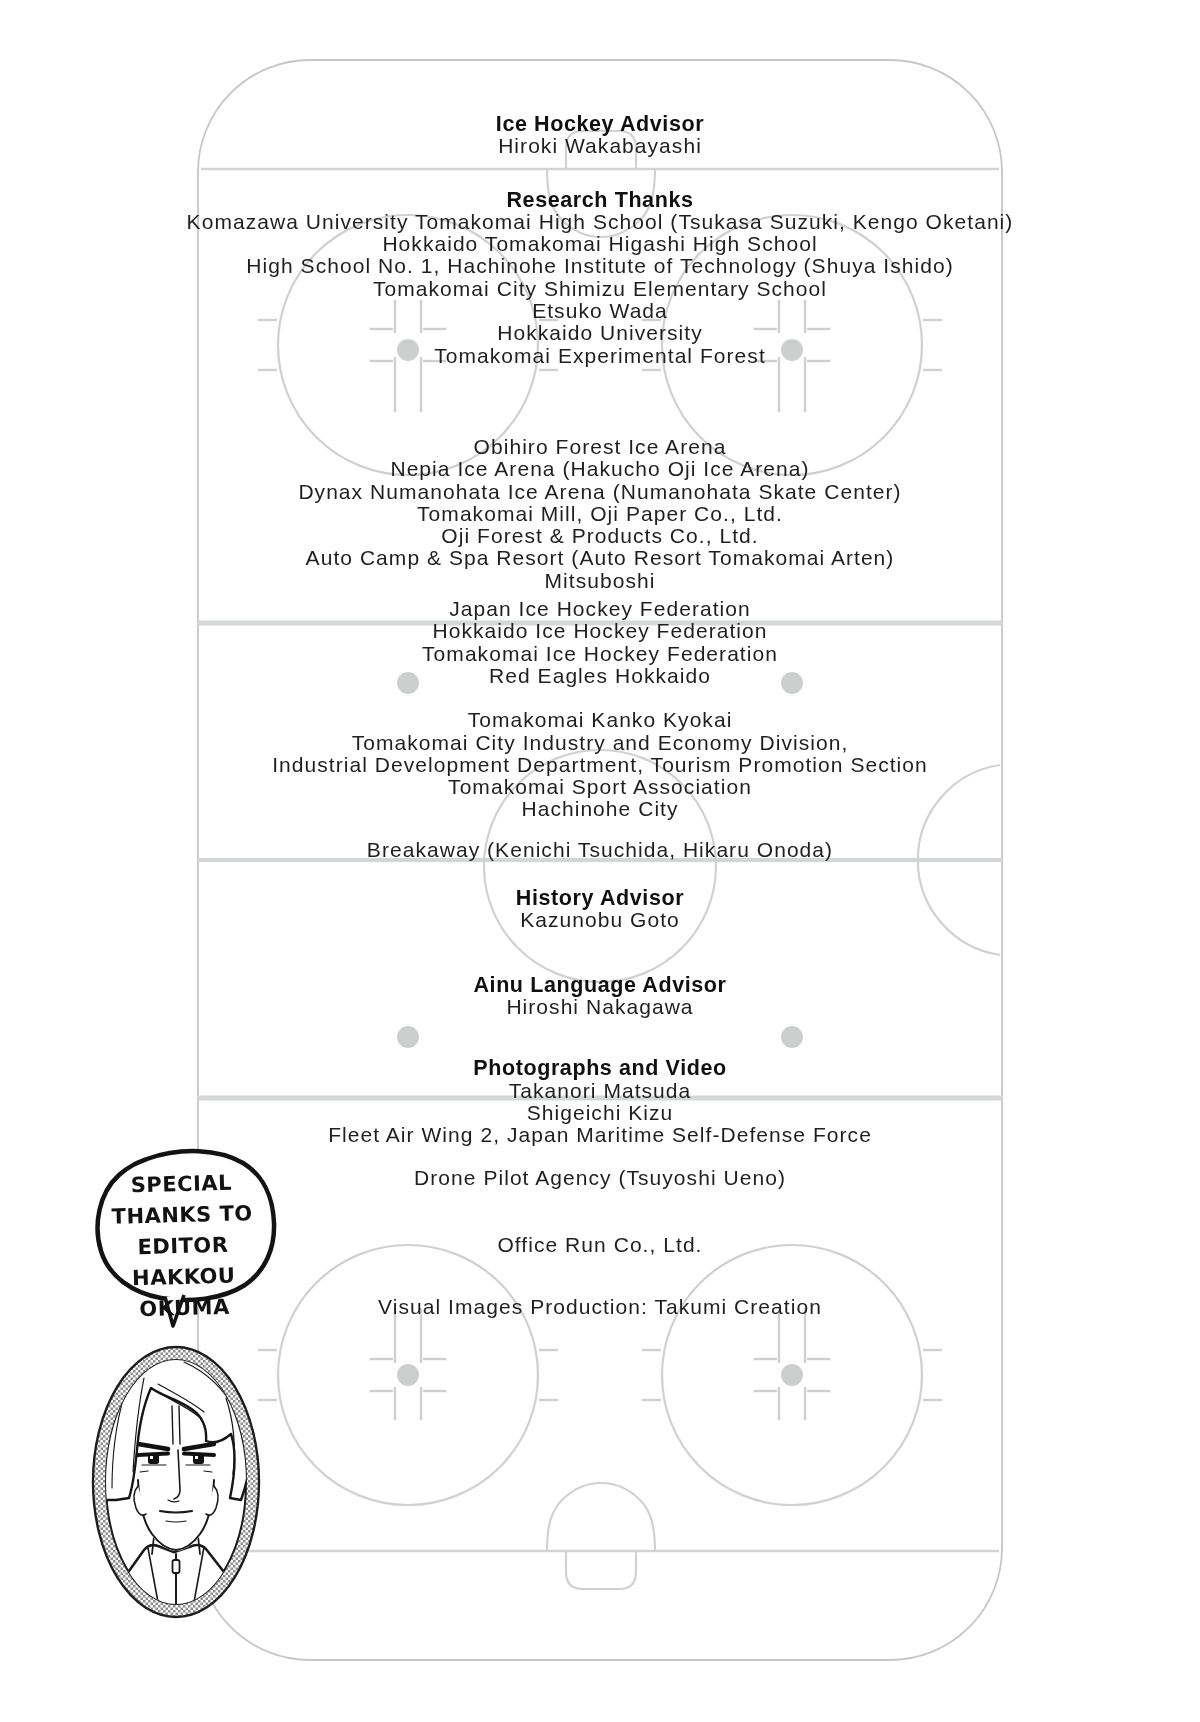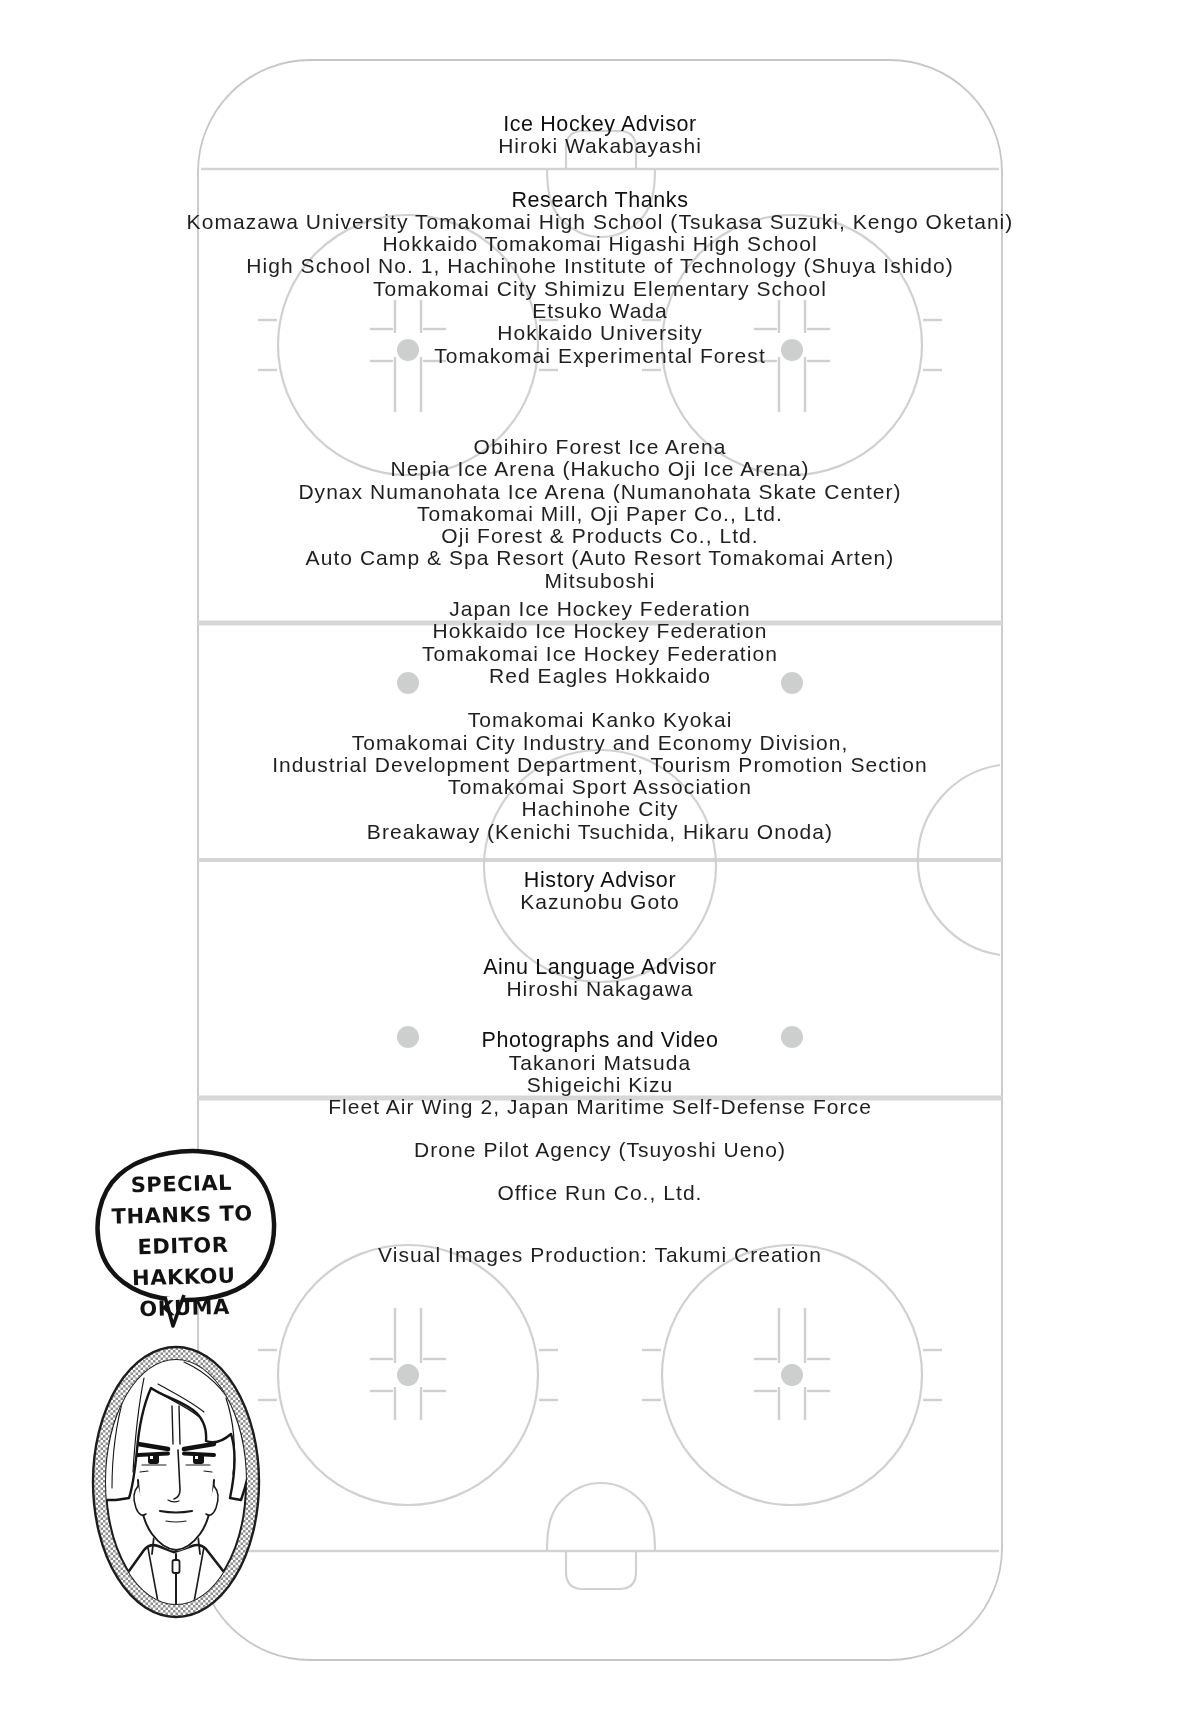--- a/index.html
+++ b/index.html
@@ -3,32 +3,32 @@
 <meta charset="utf-8">
 <style>
   html,body{margin:0;padding:0;}
   body{width:1200px;height:1722px;position:relative;background:#ffffff;overflow:hidden;
        font-family:"Liberation Sans",sans-serif;}
   
   #rink{position:absolute;left:0;top:0;width:1200px;height:1722px;}
   
   #credits{position:absolute;left:0;top:113px;width:1200px;text-align:center;
            color:#1f1f1f;font-size:21px;line-height:22.3px;letter-spacing:1.05px;}
-  #credits .h{font-weight:normal;color:#101010;font-size:21.5px;letter-spacing:0.6px;}
+  #credits .h{font-weight:bold;color:#101010;font-size:21.5px;letter-spacing:0.6px;}
   #credits section:nth-of-type(2){margin-top:31px}
   #credits section:nth-of-type(3){margin-top:69px}
   #credits section:nth-of-type(4){}
   #credits section:nth-of-type(5){margin-top:6px}
   #credits section:nth-of-type(6){margin-top:22px}
-  #credits section:nth-of-type(7){}
+  #credits section:nth-of-type(7){margin-top:18px}
   #credits section:nth-of-type(8){margin-top:26px}
   #credits section:nth-of-type(9){margin-top:42px}
-  #credits section:nth-of-type(10){margin-top:29px}
+  #credits section:nth-of-type(10){margin-top:39px}
   #credits section:nth-of-type(11){margin-top:21px}
-  #credits section:nth-of-type(12){margin-top:20px}
+  #credits section:nth-of-type(12){margin-top:44px}
   #credits section:nth-of-type(13){margin-top:40px}
   
   #bubble{position:absolute;left:85px;top:1143px;width:200px;height:195px;}
   #bubble-text{position:absolute;left:0;top:26px;width:196px;text-align:center;
       font-family:"DejaVu Sans",sans-serif;font-weight:bold;font-size:21px;
       line-height:31px;color:#121212;letter-spacing:0.5px;transform:rotate(-1.5deg);}
   
   #portrait{position:absolute;left:88px;top:1340px;width:178px;height:292px;}
 </style>
 </head>

